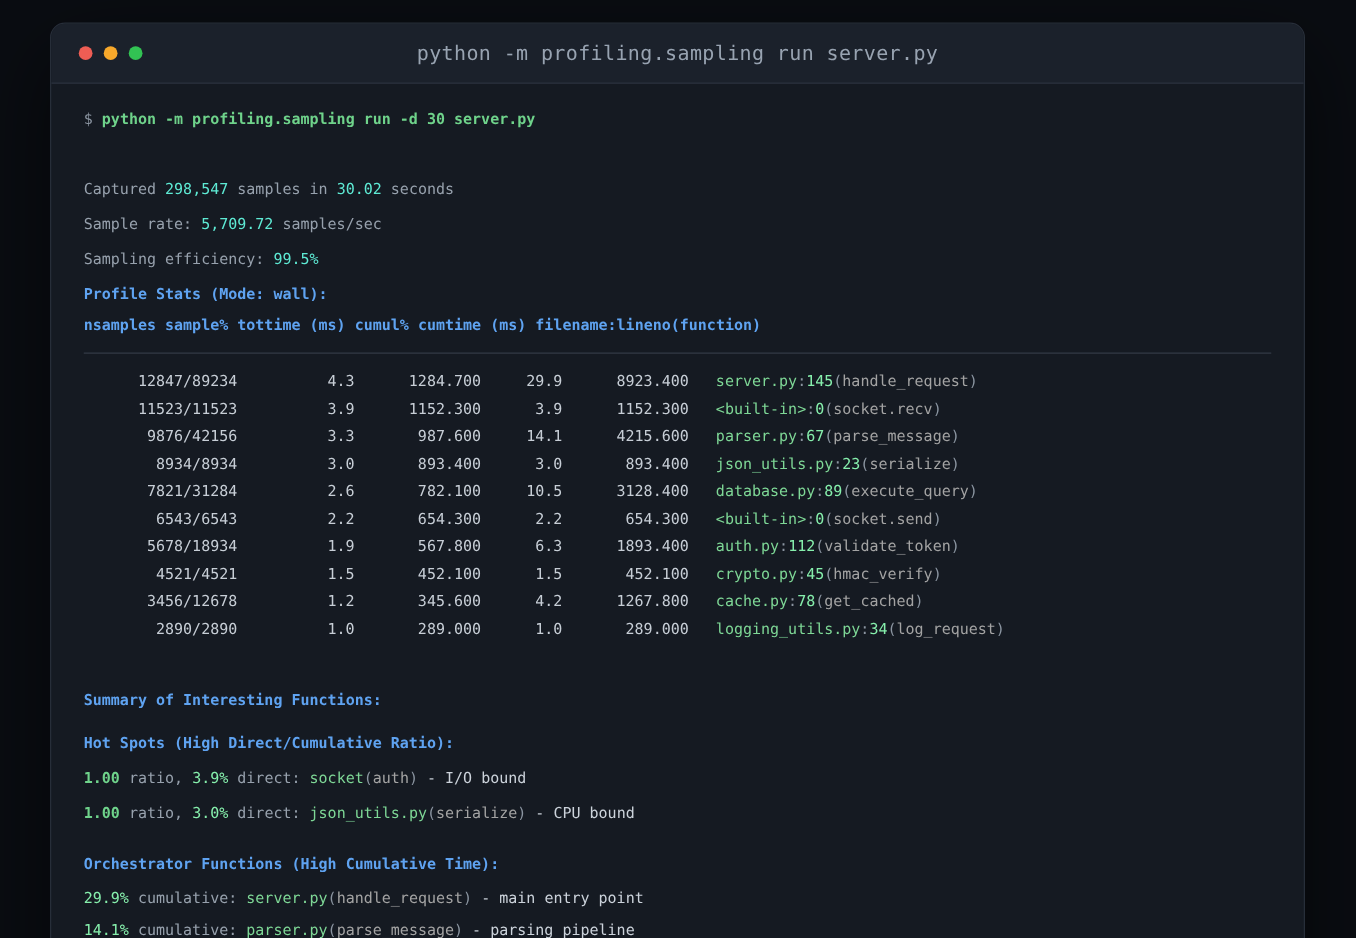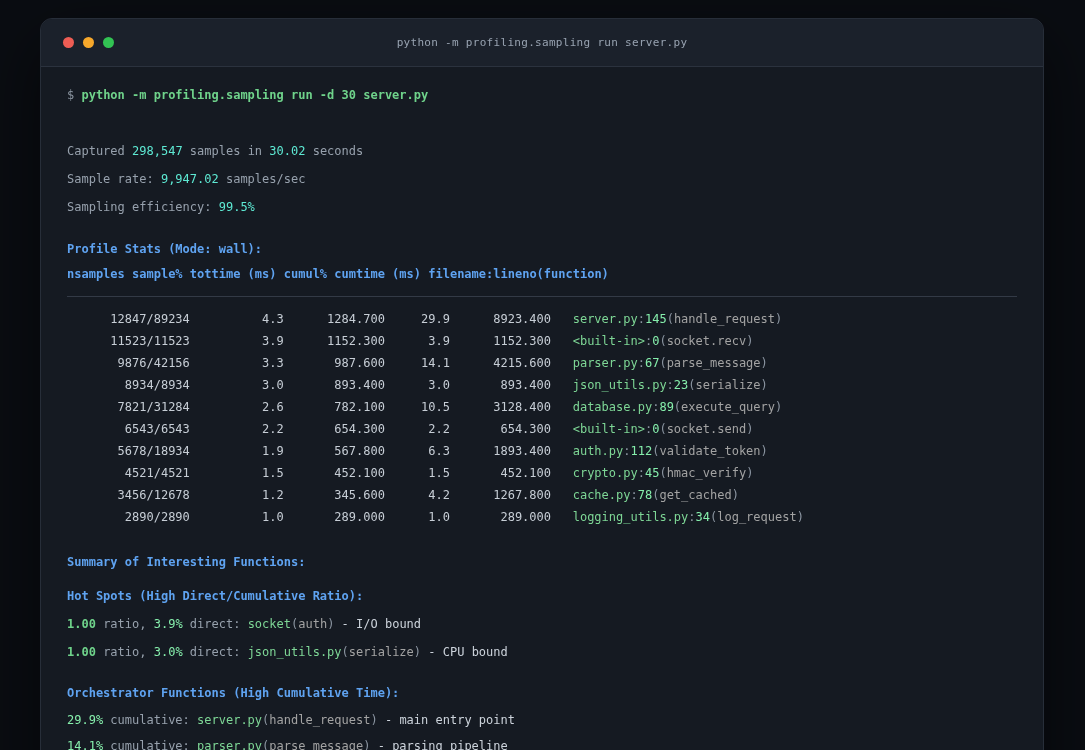--- a/index.html
+++ b/index.html
@@ -27,44 +27,44 @@
     position: relative;
   }
   .lights { display: flex; gap: 9px; padding-left: 22px; z-index: 2; }
   .light { width: 11px; height: 11px; border-radius: 50%; padding: 0; border: none; }
   .light.red    { background: #ee5d54; }
   .light.yellow { background: #f7a82b; }
   .light.green  { background: #32c353; }
   .title {
     position: absolute; left: 0; right: 0;
     text-align: center;
-    color: #98a3b1; font-size: 11px; letter-spacing: .3px;
+    color: #98a3b1; font-size: 16px; letter-spacing: .3px;
     white-space: pre;
   }
   .content { padding: 14px 26px; font-size: 12px; }
   .line { white-space: pre; line-height: 28px; color: #97a1ad; }
   .gb    { color: #6fd38b; font-weight: bold; }
   .g     { color: #5eead4; }
   .b     { color: #5fa3f1; font-weight: bold; }
   .fn    { color: #a3a3a3; }
   .o     { color: #86efac; }
   .file  { color: #7ed796; }
   .num   { color: #c7ced6; }
   .w     { color: #ccd3db; }
   .muted { color: #8b95a1; }
   .prompt-line { margin-bottom: 28px; }
-  .profile-heading { margin-top: 14px; }
+  .profile-heading { }
   .thead { line-height: 22px; }
   .divider { height: 1px; background: #333a46; margin: 11px 0; border: none; }
   .trow { display: flex; white-space: pre; line-height: 22px; }
   .c  { display: inline-block; text-align: right; }
   .c1 { width: 17ch; } .c2 { width: 13ch; } .c3 { width: 14ch; }
   .c4 { width: 9ch;  } .c5 { width: 14ch; }
   .c6 { padding-left: 3ch; text-align: left; }
-  .summary-heading { margin-top: 20px; }
+  .summary-heading { margin-top: 32px; }
   .hotspots-heading { margin-top: 6px; }
   .orch-heading { margin-top: 13px; }
   .orch-item { line-height: 26px; }
 </style>
 </head>
 <body>
 
 <div class="window">
   <div class="titlebar">
     <div class="lights">
@@ -74,21 +74,21 @@
     </div>
     <div class="title">python -m profiling.sampling run server.py</div>
   </div>
 
   <div class="content">
 
     <div class="line prompt-line"><span class="muted">$ </span><span class="gb">python -m profiling.sampling run -d 30 server.py</span></div>
 
     <div class="line"><span>Captured </span><span class="g">298,547</span><span> samples in </span><span class="g">30.02</span><span> seconds</span></div>
 
-    <div class="line"><span>Sample rate: </span><span class="g">9,947.02</span><span> samples/sec</span></div>
+    <div class="line"><span>Sample rate: </span><span class="g">5,709.72</span><span> samples/sec</span></div>
 
     <div class="line"><span>Sampling efficiency: </span><span class="g">99.5%</span></div>
 
     <div class="line b profile-heading">Profile Stats (Mode: wall):</div>
     <div class="line b thead">nsamples sample% tottime (ms) cumul% cumtime (ms) filename:lineno(function)</div>
     <div class="divider"></div>
 
     <div class="trow"><span class="c c1 num">12847/89234</span><span class="c c2 num">4.3</span><span class="c c3 num">1284.700</span><span class="c c4 num">29.9</span><span class="c c5 num">8923.400</span><span class="c6"><span class="file">server.py</span><span class="muted">:</span><span class="o">145</span><span class="muted">(</span><span class="fn">handle_request</span><span class="muted">)</span></span></div>
 
     <div class="trow"><span class="c c1 num">11523/11523</span><span class="c c2 num">3.9</span><span class="c c3 num">1152.300</span><span class="c c4 num">3.9</span><span class="c c5 num">1152.300</span><span class="c6"><span class="file">&lt;built-in&gt;</span><span class="muted">:</span><span class="o">0</span><span class="muted">(</span><span class="fn">socket.recv</span><span class="muted">)</span></span></div>

